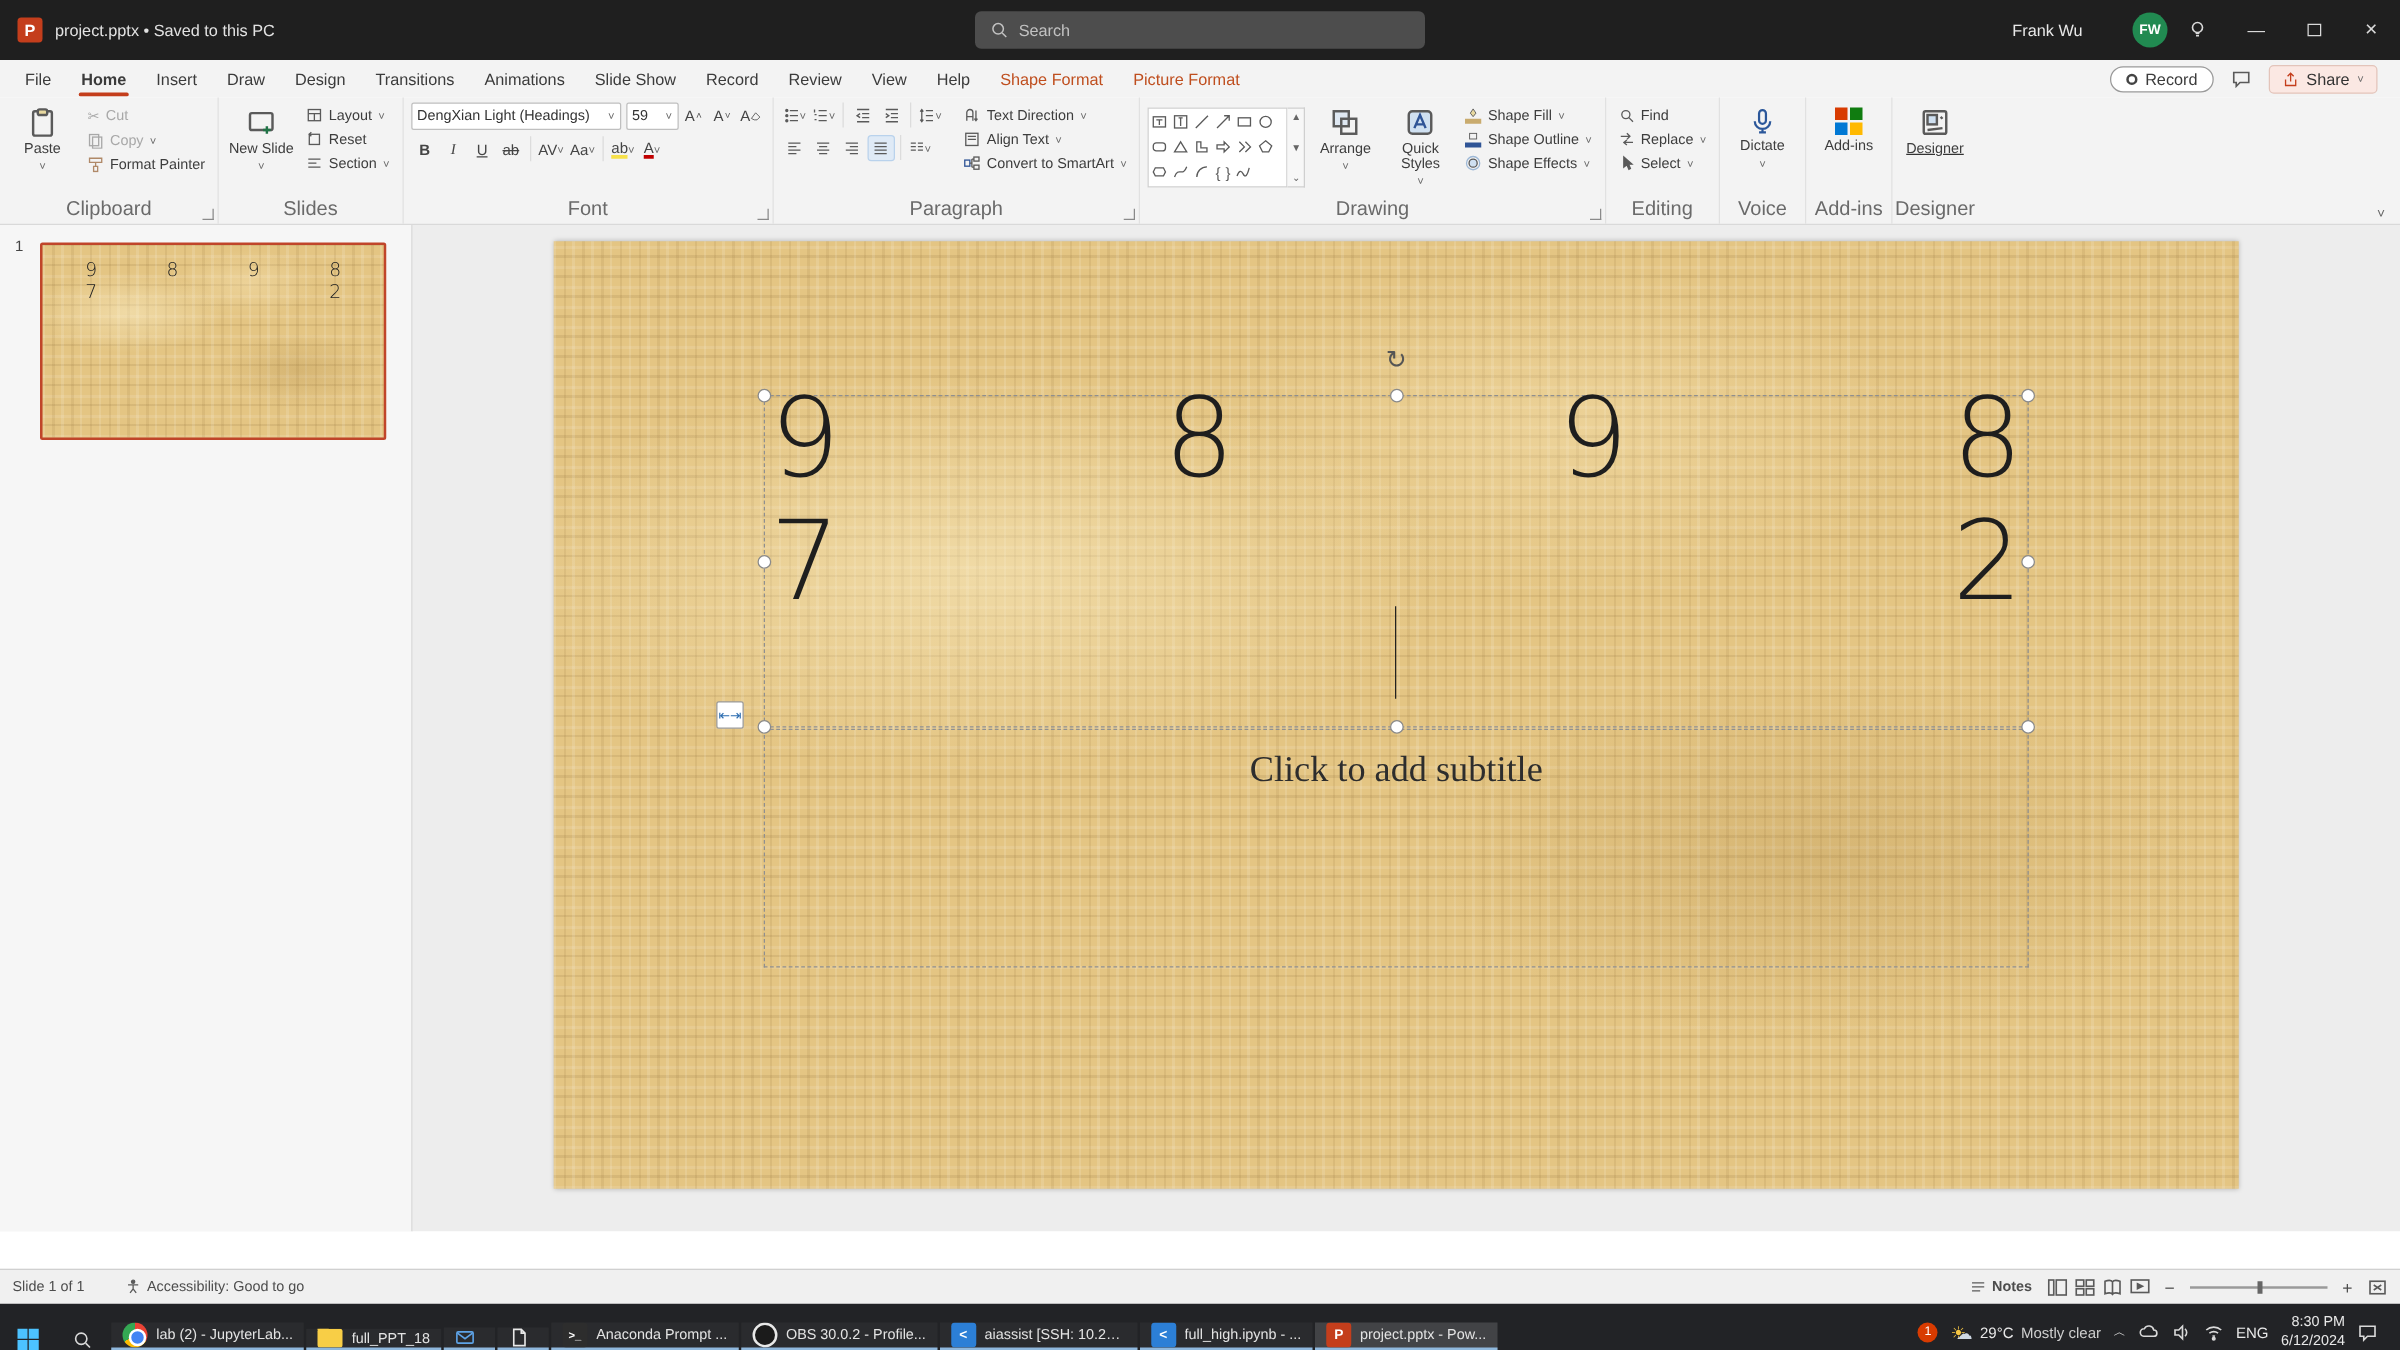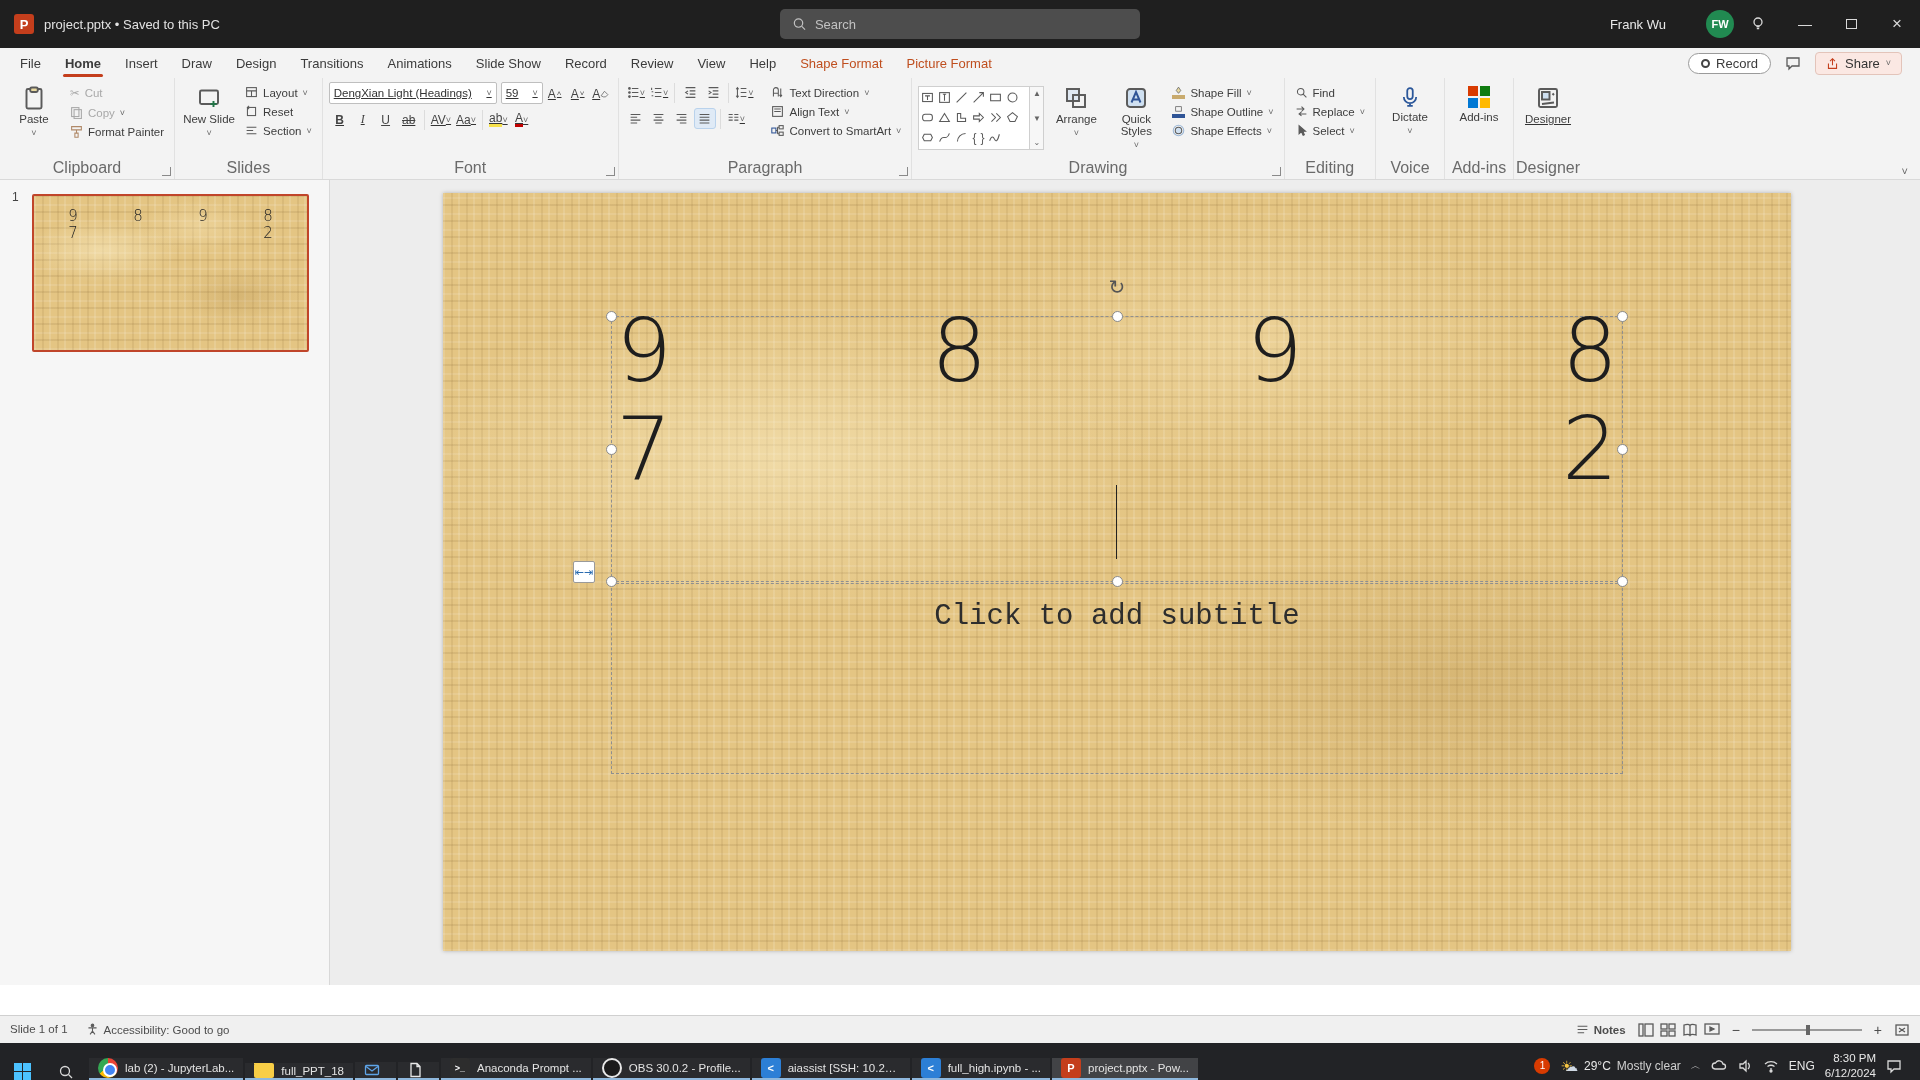--- a/index.html
+++ b/index.html
@@ -37,21 +37,21 @@
   
   .ribbon { position:absolute; left:0; top:78px; width:1920px; height:102px; background:#f3f3f3; border-bottom:1px solid #d9d9d9; display:flex; }
   .group { position:relative; border-right:1px solid #e1e1e1; padding:4px 6px 16px 6px; display:flex; gap:4px; }
   .group-label { position:absolute; bottom:2px; left:0; right:0; text-align:center; font-size:16px; color:#6a6a6a; }
   .launcher { position:absolute; right:3px; bottom:3px; width:9px; height:9px; border-right:1.5px solid #8a8a8a; border-bottom:1.5px solid #8a8a8a; }
   .bigbtn { width:56px; display:flex; flex-direction:column; align-items:center; justify-content:flex-start; gap:3px; font-size:11.5px; color:#3d3d3d; text-align:center; padding-top:4px; border-radius:3px; }
   .smallcol { display:flex; flex-direction:column; justify-content:flex-start; gap:2px; padding-top:2px; }
   .smallbtn { display:flex; align-items:center; gap:5px; font-size:11.5px; color:#3d3d3d; padding:2px 4px; border-radius:3px; white-space:nowrap; }
   .smallbtn.disabled { color:#a8a8a8; }
   .iconbtn { min-width:22px; height:21px; display:flex; align-items:center; justify-content:center; border-radius:3px; font-size:12px; color:#444; padding:0 2px; }
-  .row { display:flex; align-items:flex-end; gap:1px;text-decoration:underline; }
+  .row { display:flex; align-items:flex-start; gap:1px; }
   .combo { background:#fff; border:1px solid #bfbfbf; border-radius:2px; height:22px; display:flex; align-items:center; font-size:11.5px; padding:0 4px; gap:4px; color:#333; white-space:nowrap; }
   .sep-v { width:1px; height:20px; background:#dcdcdc; margin:0 3px; }
   .ic { width:16px; height:16px; stroke:#5a5a5a; fill:none; stroke-width:1.3; }
   .ic-s { width:13px; height:13px; stroke:#5a5a5a; fill:none; stroke-width:1.3; }
   .u-red { border-bottom:3px solid #c00000; line-height:1; }
   .u-yel { border-bottom:3px solid #f7e14a; line-height:1; }
   .strike { text-decoration:line-through; }
   .supmark { font-size:8px; color:#555; margin-left:1px; }
   .collapse-chev { position:absolute; right:12px; bottom:2px; font-size:11px; color:#666; }
 
@@ -79,31 +79,31 @@
   }
 
   .titlebox { position:absolute; left:168px; top:123px; width:1012px; height:266px; border:1px dashed #8f8f8f; }
   .numline { display:flex; justify-content:space-between; padding:0 4px; font-family:"DejaVu Sans", sans-serif; font-weight:200; font-size:88px; line-height:96px; color:#1e1e1e; }
   .numline1 { margin-top:-14px; }
   .numline2 { margin-top:2px; }
   .handle { position:absolute; width:11px; height:11px; background:#fff; border:1px solid #8a8a8a; border-radius:50%; z-index:3; }
   .rotate-handle { position:absolute; left:50%; top:-42px; transform:translateX(-50%); font-size:20px; color:#555; }
   .caret-line { position:absolute; left:504px; top:168px; width:1px; height:74px; background:#222; }
   .subtitlebox { position:absolute; left:168px; top:390px; width:1012px; height:191px; border:1px dashed #8f8f8f; text-align:center; }
-  .subtitle-text { margin-top:16px; font-size:29px; color:#2d2d2d; font-family:Liberation Mono, monospace; }
+  .subtitle-text { margin-top:16px; font-size:29px; color:#2d2d2d; font-family:Liberation Serif, serif; }
   .autofit-btn { position:absolute; left:130px; top:368px; width:22px; height:22px; background:#fff; border:1px solid #9a9a9a; border-radius:2px; display:flex; align-items:center; justify-content:center; font-size:11px; color:#2b6cb0; }
 
   .thumb-title { position:absolute; left:12.5%; top:8%; width:75%; }
   .thumb-line { display:flex; justify-content:space-between; font-family:"DejaVu Sans", sans-serif; font-size:15px; line-height:17px; color:#222; font-weight:300; }
 
   
   .notesbar { position:absolute; left:0; top:985px; width:1920px; height:30px; background:#fafafa; border-top:1px solid #d6d6d6; display:flex; align-items:center; }
   .notes-text { margin-left:346px; font-size:15px; color:#6b6b6b; }
   .statusbar { position:absolute; left:0; top:1015px; width:1920px; height:28px; background:#f0f0f0; border-top:1px solid #d0d0d0; display:flex; align-items:center; font-size:11.5px; color:#4d4d4d; padding:0 10px; }
-  .sb-left { display:flex; gap:18px; }
+  .sb-left { display:flex; align-items:center; gap:32px; }
   .sb-right { margin-left:auto; display:flex; align-items:center; gap:12px; }
   .zoom-track { width:110px; height:2px; background:#9a9a9a; position:relative; }
   .zoom-thumb { position:absolute; left:54px; top:-4px; width:4px; height:10px; background:#666; }
   .viewbtns { display:flex; gap:6px; }
 
   
   .taskbar { position:absolute; left:0; top:1043px; width:1920px; height:37px; background:#222326; display:flex; align-items:flex-end; color:#e8e8e8; font-size:12px; }
   .tb-btn { width:44px; display:flex; align-items:center; justify-content:center; }
   .task-item { display:flex; align-items:center; gap:7px; padding:0 9px; max-width:158px; border-bottom:2px solid #8fb8dd; background:rgba(255,255,255,.04); margin:0 1px; white-space:nowrap; overflow:hidden; }
   .task-item.icon-only { max-width:44px; }

